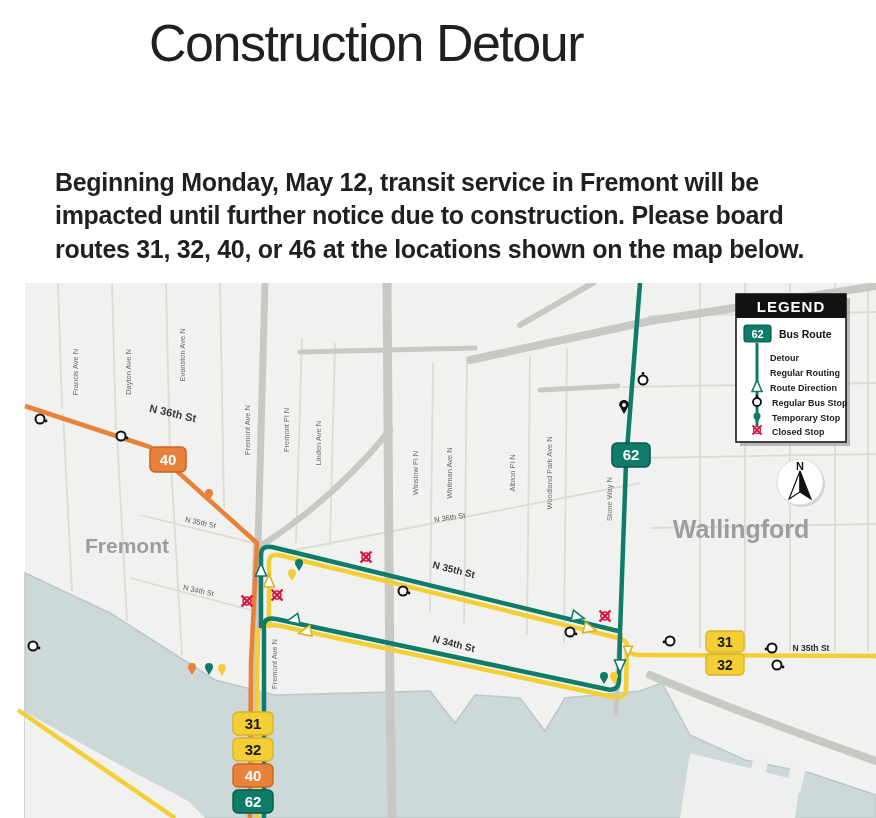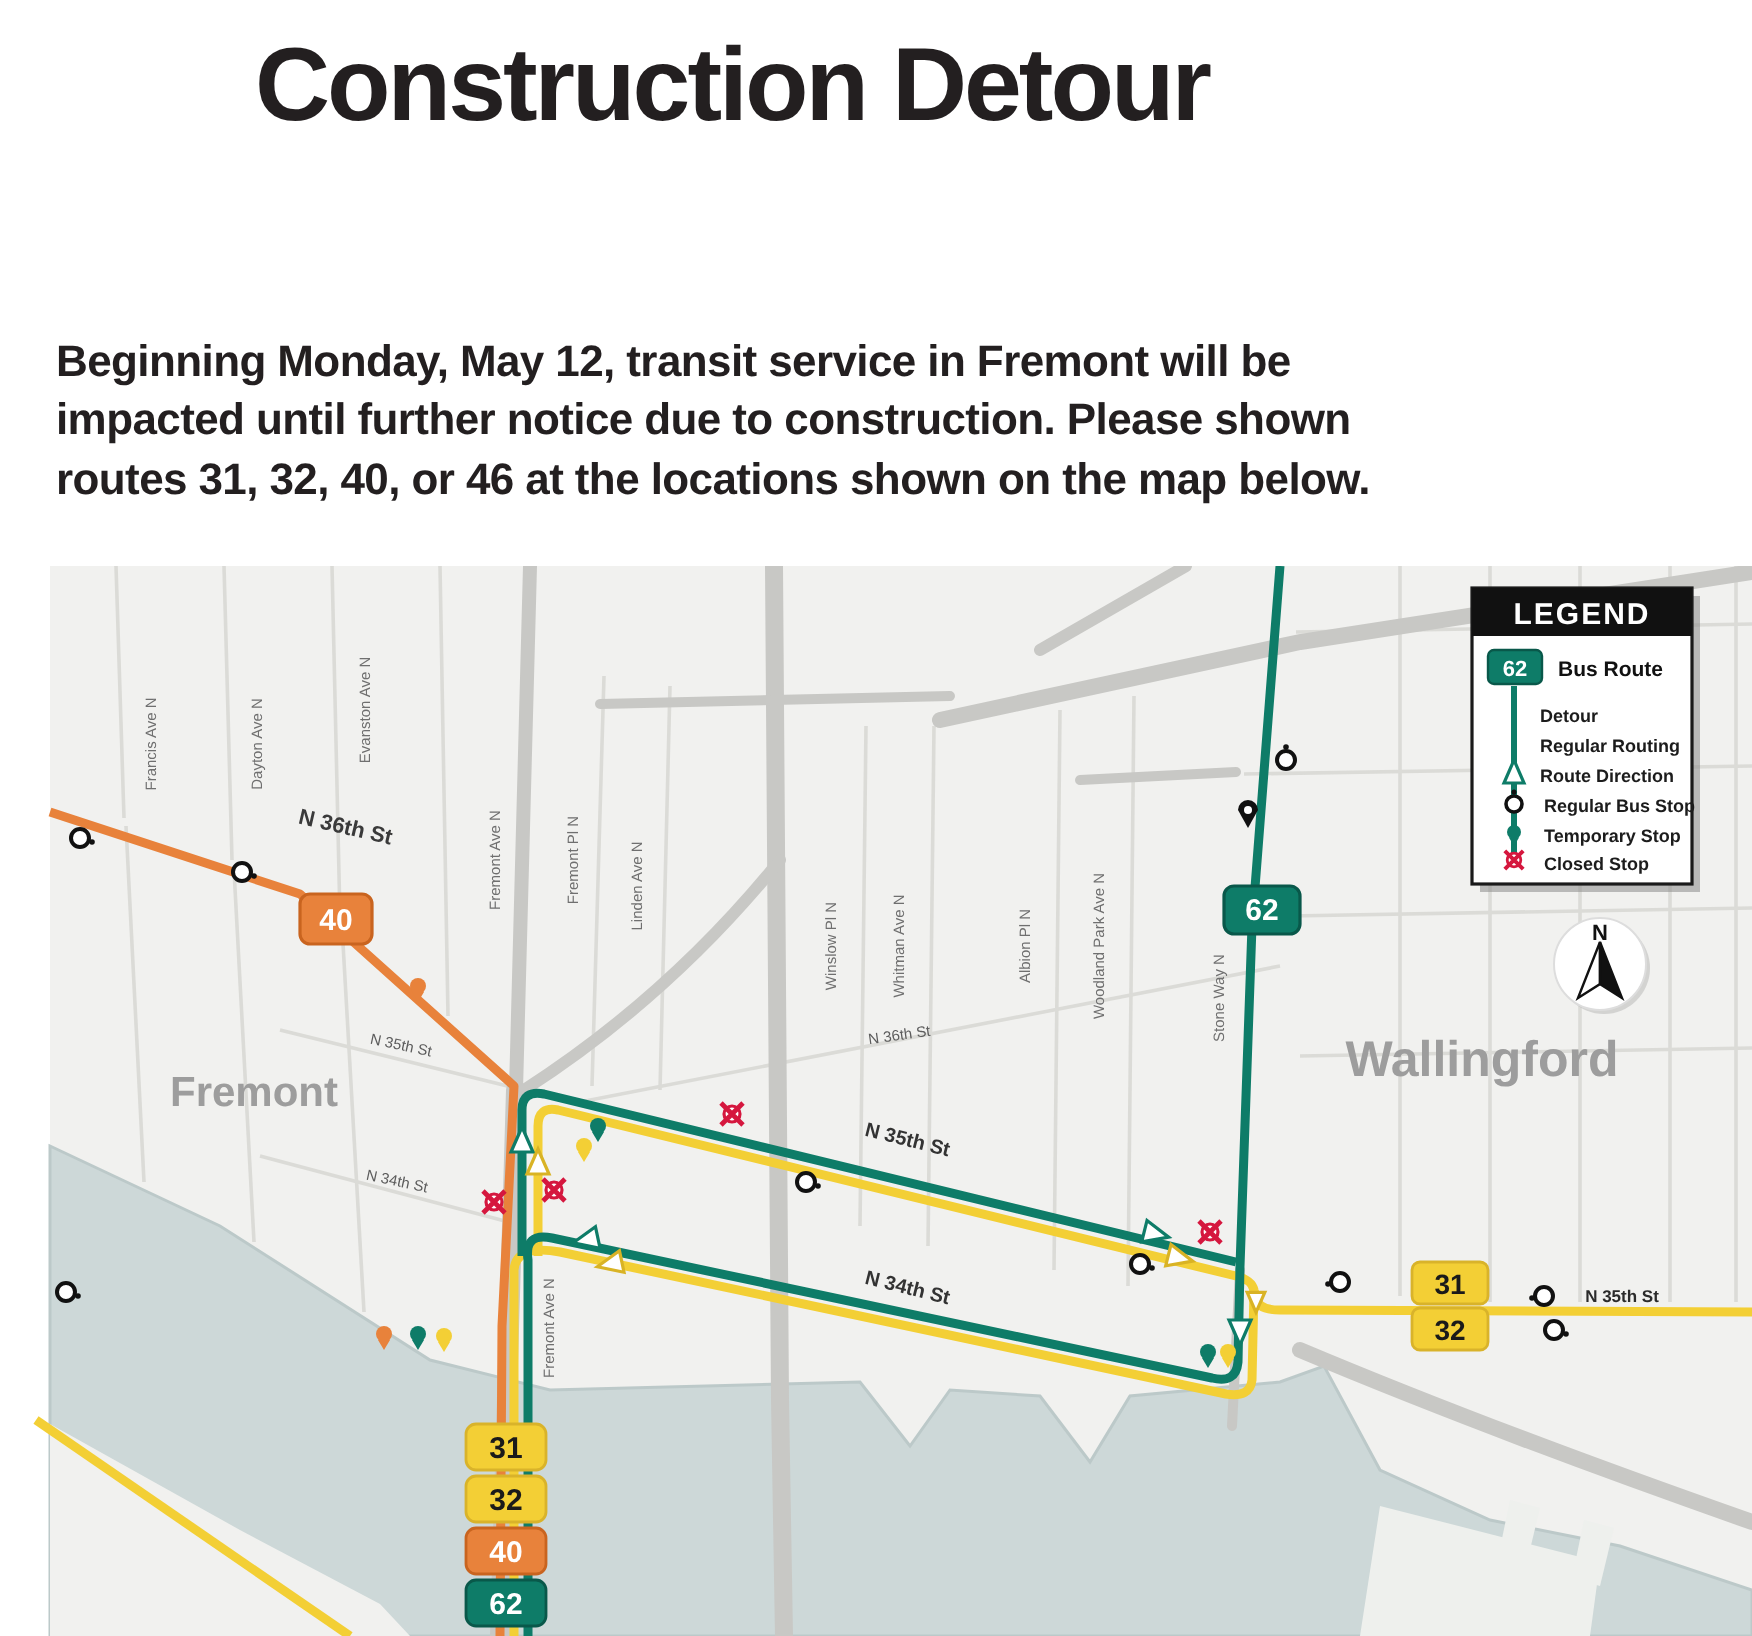--- a/index.html
+++ b/index.html
@@ -1,21 +1,21 @@
 <!DOCTYPE html>
 <html><head>
 <meta charset="utf-8">
 <style>
   html,body{margin:0;padding:0;background:#fff;}
   #page{position:relative;width:876px;height:818px;background:#ffffff;overflow:hidden;
         font-family:"Liberation Sans",sans-serif;}
   .title{position:absolute;top:14px;left:0;width:732px;text-align:center;
-         font-weight:bold;font-size:52px;line-height:1.14;letter-spacing:-1.5px;color:#231f20;}
-  .intro{position:absolute;top:166px;left:28px;width:800px;font-weight:bold;
-         font-size:22px;line-height:1.33;letter-spacing:-0.3px;color:#231f20;}
+         font-weight:normal;font-size:52px;line-height:1.14;letter-spacing:-1.5px;color:#231f20;}
+  .intro{position:absolute;top:166px;left:55px;width:800px;font-weight:bold;
+         font-size:25px;line-height:1.33;letter-spacing:-0.3px;color:#231f20;}
   #mapsvg{position:absolute;left:0;top:283px;}
   text{font-family:"Liberation Sans",sans-serif;}
   .stv{font-size:7.5px;fill:#6f6f6f;}
   .stb{font-size:11px;font-weight:bold;fill:#3a3a3a;}
   .stm{font-size:10px;font-weight:bold;fill:#333;}
   .sts{font-size:7.5px;fill:#5c5c5c;}
   .str{font-size:8.5px;font-weight:bold;fill:#2b2b2b;}
   .hood{font-weight:bold;fill:#9d9d9d;}
   .badge-txt{font-weight:bold;text-anchor:middle;}
   .leg-lbl{font-size:9px;font-weight:bold;fill:#1c1c1c;}
@@ -24,21 +24,21 @@
 <body>
 
 <div id="page">
 
   <div class="title">
     <div>Construction Detour</div>
   </div>
 
   <div class="intro">
     <div>Beginning Monday, May 12, transit service in Fremont will be</div>
-    <div>impacted until further notice due to construction. Please shown</div>
+    <div>impacted until further notice due to construction. Please board</div>
     <div>routes 31, 32, 40, or 46 at the locations shown on the map below.</div>
   </div>
 
   <svg id="mapsvg" width="876" height="535" viewBox="0 0 876 535">
 
     <rect x="25" y="0" width="851" height="535" fill="#F1F1EF"></rect>
 
     <path d="M 25,290 L 110,330 L 215,397 L 275,412 L 430,408 L 455,440 L 475,412 L 520,415 L 545,448
          L 565,415 L 640,408 L 662,400 L 690,452 L 745,477 L 810,490 L 876,512 L 876,535 L 25,535 Z" fill="#CDD8D8" stroke="#BCC9C9" stroke-width="1.5"></path>
     <path d="M 25,429 L 120,482 L 190,519 L 205,535 L 25,535 Z" fill="#F1F1EF"></path>

